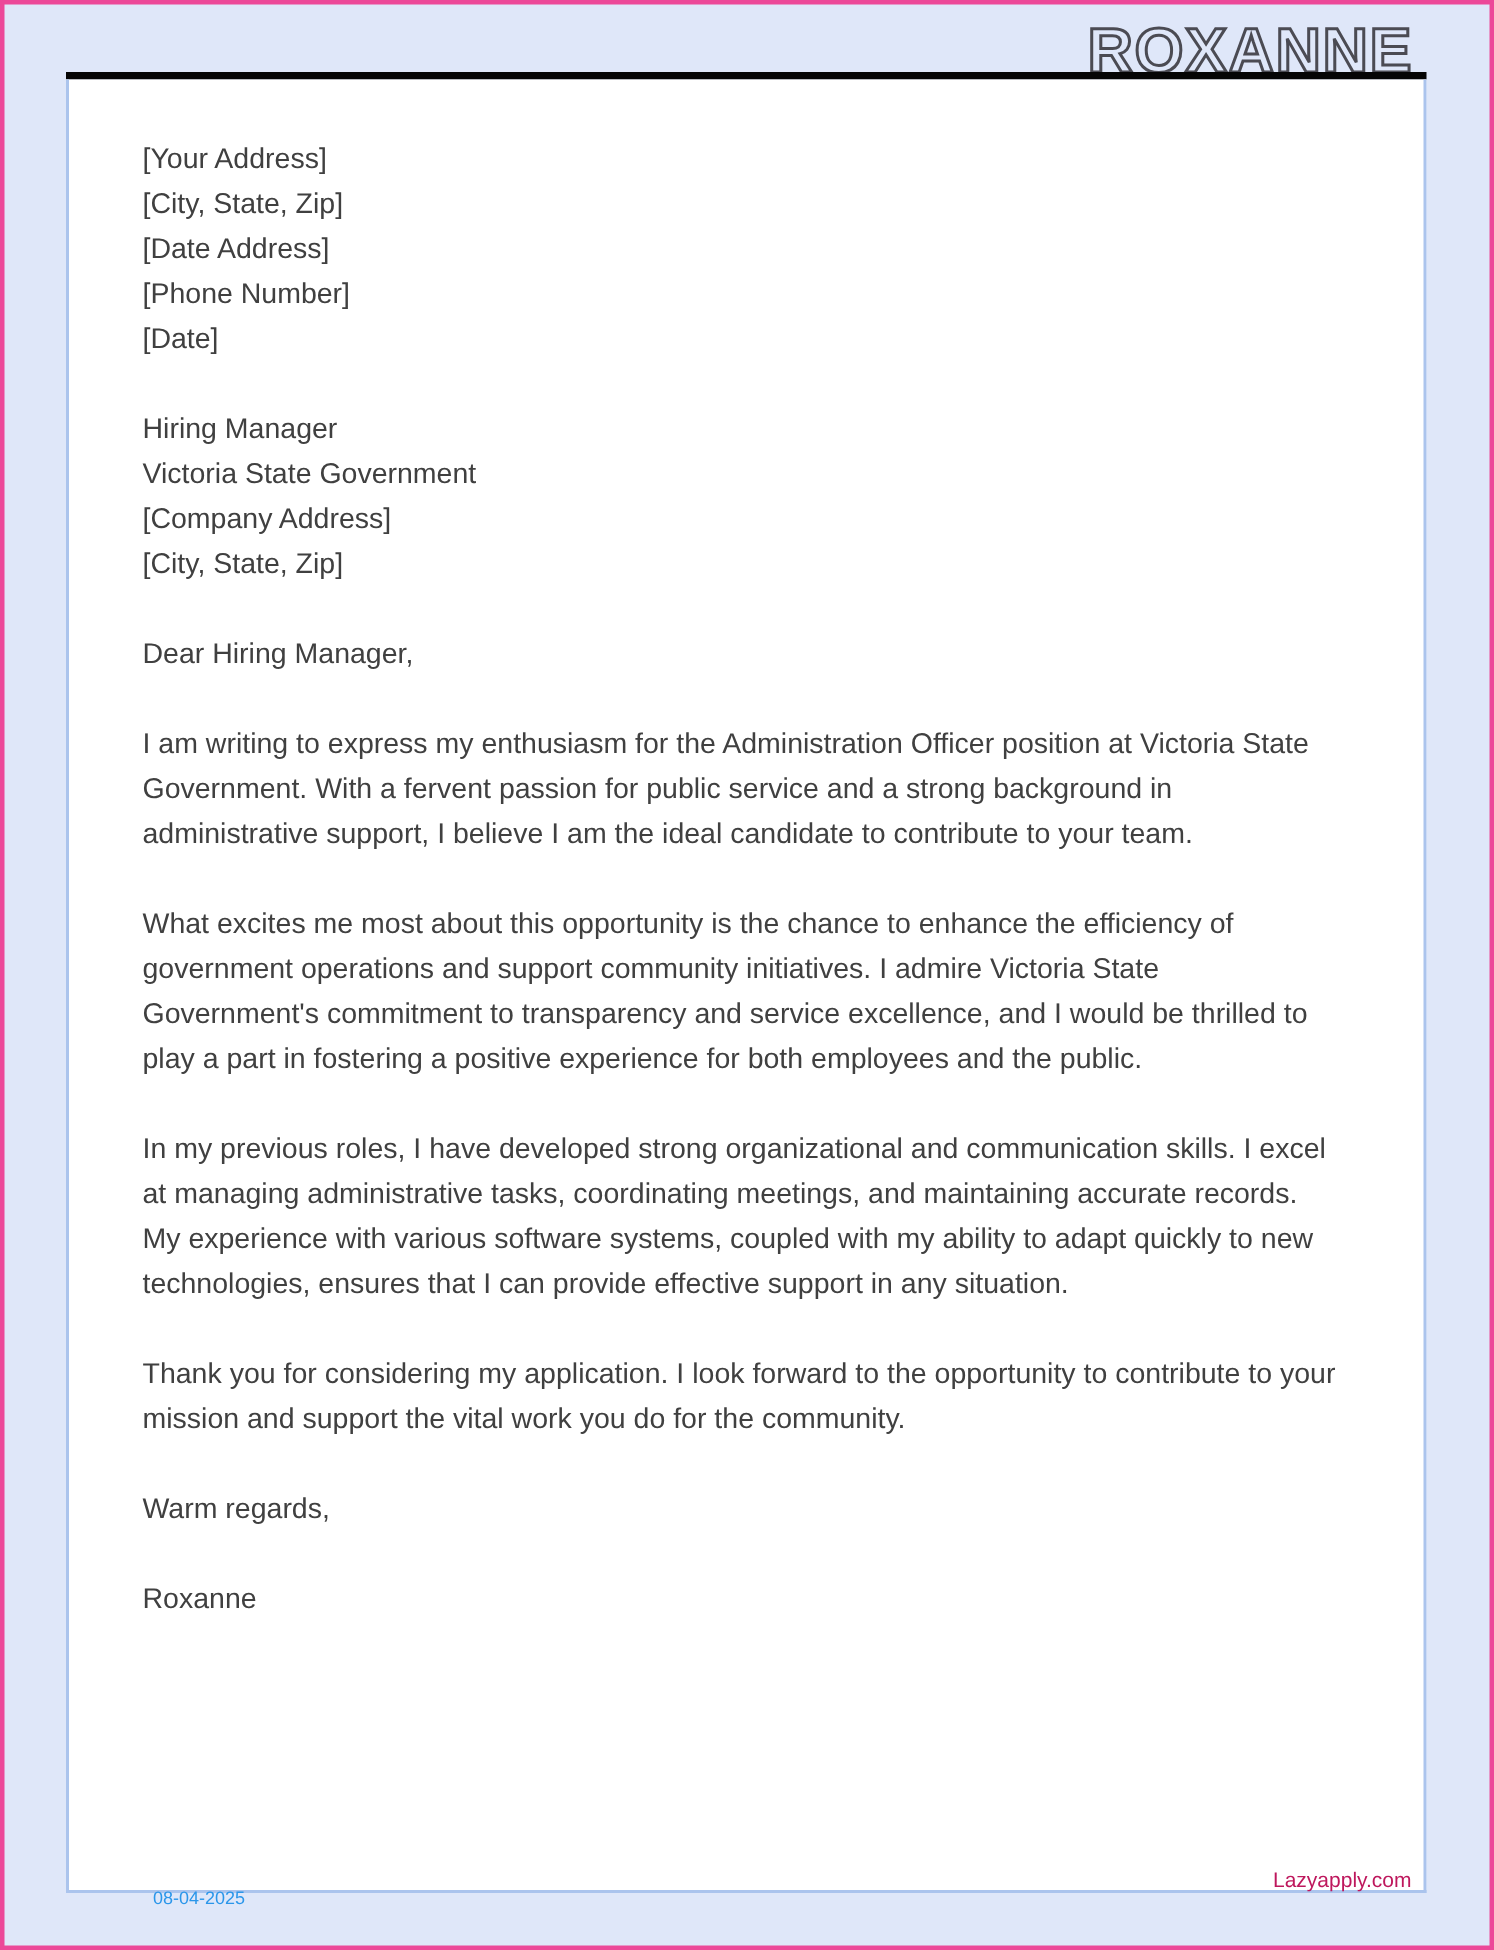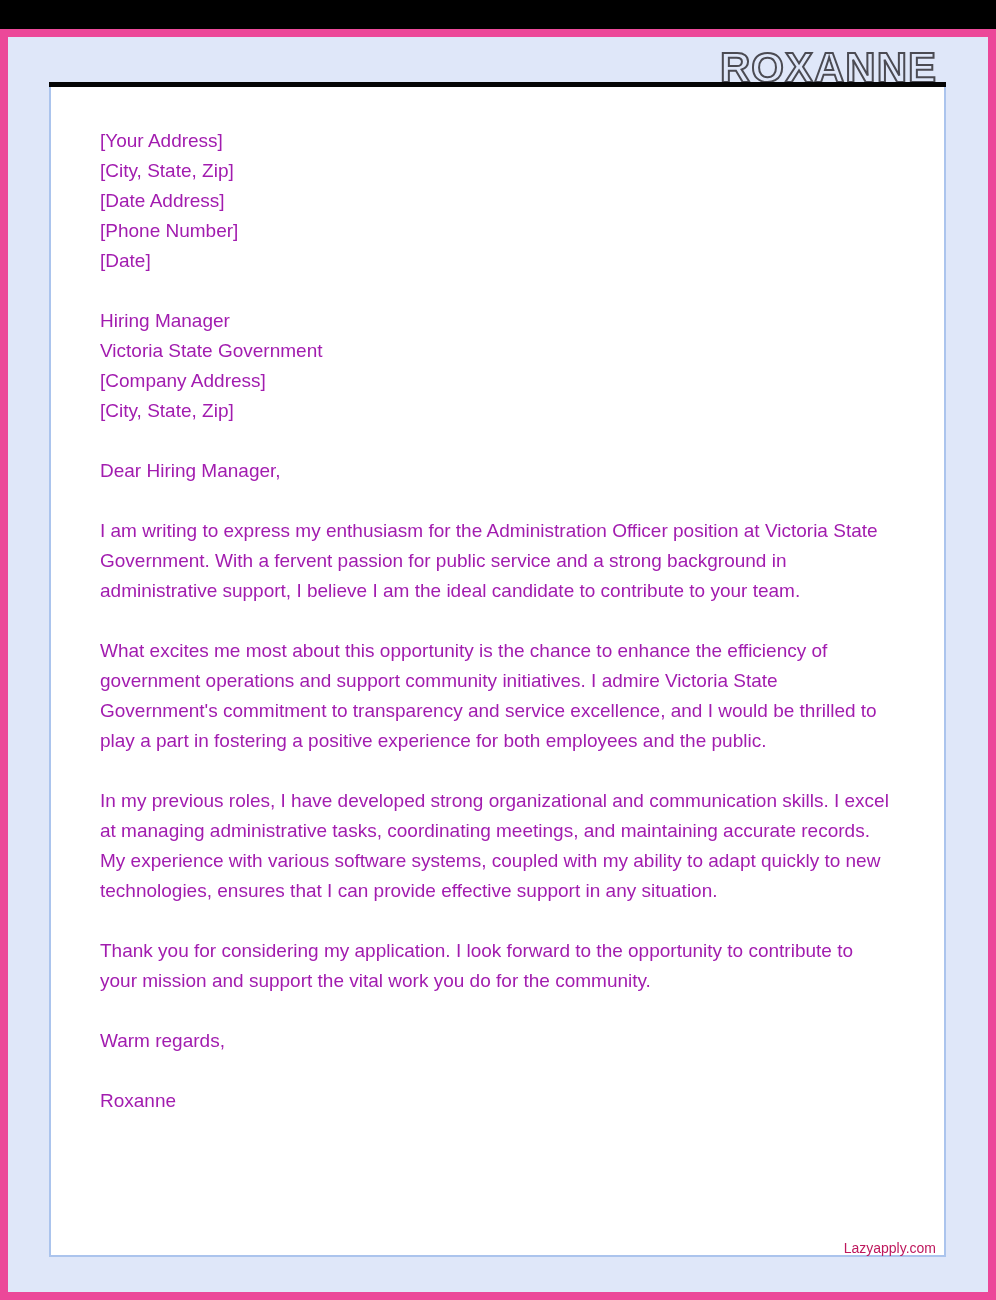--- a/index.html
+++ b/index.html
@@ -5,24 +5,23 @@
   * { margin: 0; padding: 0; box-sizing: border-box; }
   html, body { width: 996px; height: 1300px; }
   body {
     font-family: "Liberation Sans", sans-serif;
     position: relative;
     background: #000;
   }
   .frame {
     position: absolute;
     inset: 0;
-    border: 8px solid #ec4899;
+    border: 3px solid #ec4899;
     background: #dfe7f9;
     overflow: hidden;
-    margin-top: 29px;
   }
   .brand {
     position: absolute;
     top: 10px;
     right: 51px;
     font-size: 42px;
     font-weight: 600;
     letter-spacing: 1px;
     color: transparent;
     -webkit-text-stroke: 2px #4b4b53;
@@ -42,21 +41,21 @@
     left: 41px;
     right: 42px;
     top: 50px;
     bottom: 35px;
     background: #ffffff;
     border: 2px solid #abc4ed;
     border-top: none;
   }
   .content {
     padding: 39px 55px 0 49px;
-    color: #a21caf;
+    color: #404040;
     font-size: 19px;
     line-height: 30px;
   }
   .block { margin-top: 30px; }
   .block:first-child { margin-top: 0; }
   .watermark {
     position: absolute;
     right: 8px;
     bottom: -1px;
     font-size: 14px;

